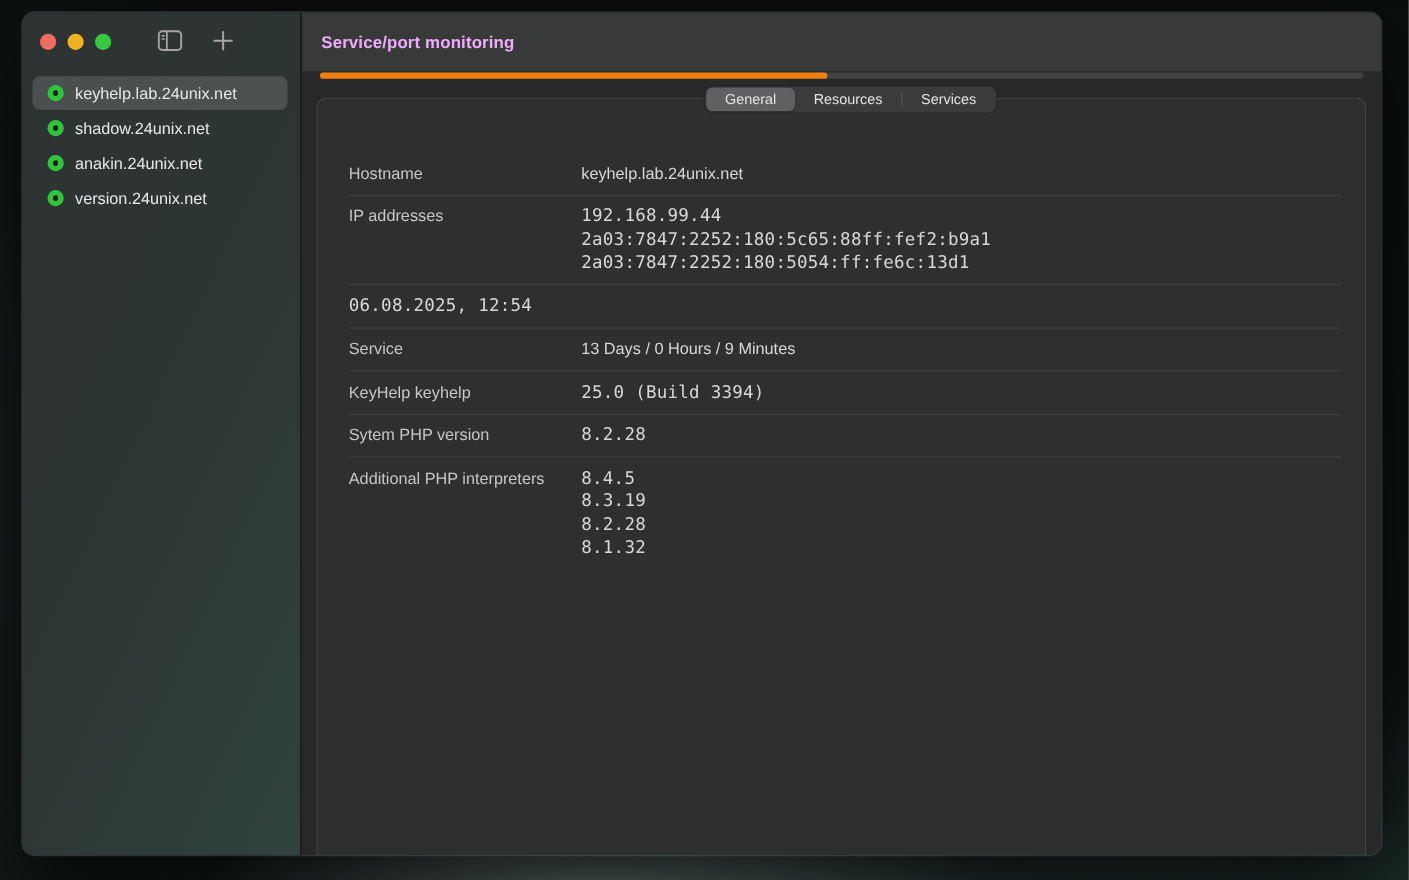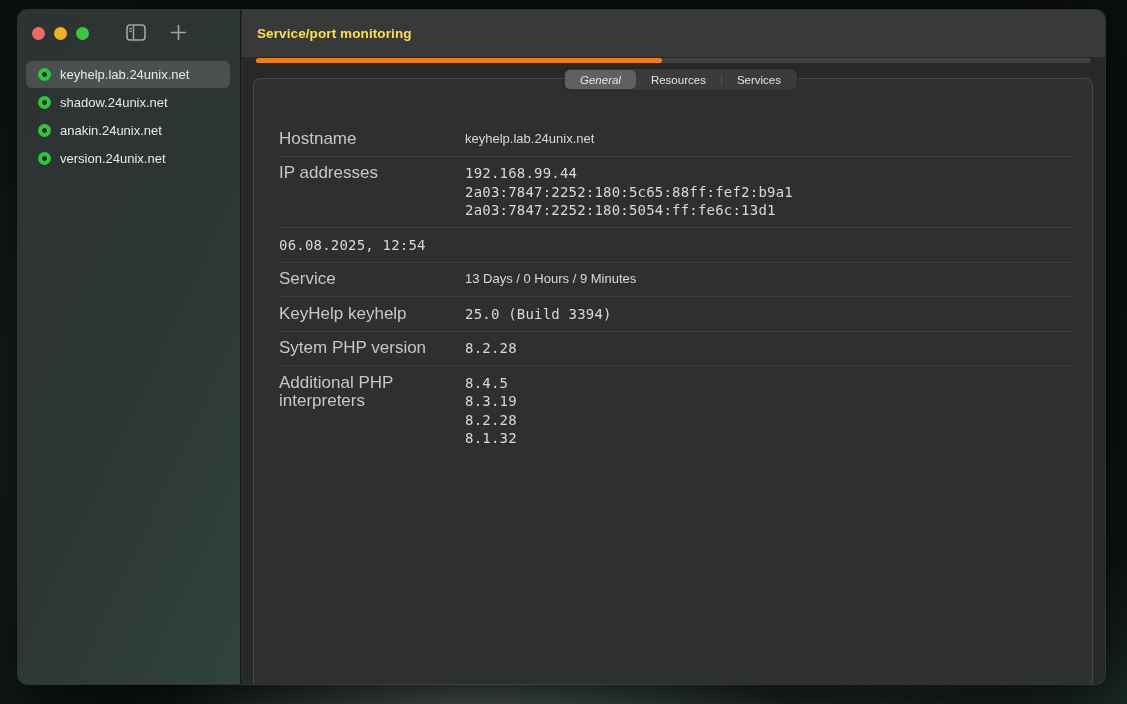--- a/index.html
+++ b/index.html
@@ -50,21 +50,21 @@
     background: radial-gradient(circle at 50% 50%, #102a10 0 2.2px, #2ec53b 2.3px);
   }
 
   
   .main { position:absolute; left:224px; top:0; right:0; bottom:0; background:#272929; }
 
   .titlebar {
     position:absolute; left:0; top:0; right:0; height:47px; background:#383a3a;
     display:flex; align-items:center; padding-left:15px;
   }
-  .titlebar .title { color:#fde047; font-size:13.5px; font-weight:bold; letter-spacing:0.1px; }
+  .titlebar .title { color:#f0abfc; font-size:13.5px; font-weight:bold; letter-spacing:0.1px; }
 
   .progress-track {
     position:absolute; left:14px; top:48px; width:835px; height:5px;
     background:#3f4141; border-radius:3px;
   }
   .progress-fill { height:100%; background:#ee7f0e; border-radius:3px; }
 
   .groupbox {
     position:absolute; left:11px; right:12px; top:68px; bottom:0;
     background:#2e3030; border:1px solid #454747; border-bottom:none;
@@ -75,27 +75,27 @@
     position:absolute; left:322px; top:59px; height:21px;
     display:flex; align-items:center;
     background:#3a3c3c; border-radius:6px; padding:1px;
     box-shadow:0 0 0 1px rgba(0,0,0,0.15);
   }
   .tab {
     border:none; background:transparent; color:#e2e3e3;
     font-family:"Liberation Sans", sans-serif; font-size:11.5px;
     height:19px; padding:0 15px; border-radius:5px; cursor:default;
   }
-  .tab.selected { background:#5e6062; box-shadow:0 0 1px rgba(0,0,0,0.4);font-style:italic; }
+  .tab.selected { background:#5e6062; box-shadow:0 0 1px rgba(0,0,0,0.4); }
   .tab-sep { width:1px; height:11px; background:#525454; }
 
   .details { position:absolute; left:25px; right:19px; top:43px; }
   .row { display:flex; padding:7.5px 0; border-bottom:1px solid #3c3e3e; }
   .row:last-child { border-bottom:none; }
-  .row-label { width:186px; flex:0 0 186px; color:#c6c7c7; font-size:17px; line-height:18.5px; }
+  .row-label { width:186px; flex:0 0 186px; color:#c6c7c7; font-size:13px; line-height:18.5px; }
   .row-value { color:#d7d8d8; font-size:13px; line-height:18.5px; }
   .row-value.mono { font-family:"DejaVu Sans Mono", monospace; font-size:14px; letter-spacing:0.2px; }
 </style>
 </head>
 <body>
 
 <div class="desktop">
   <div class="window">
 
     <div class="sidebar">

